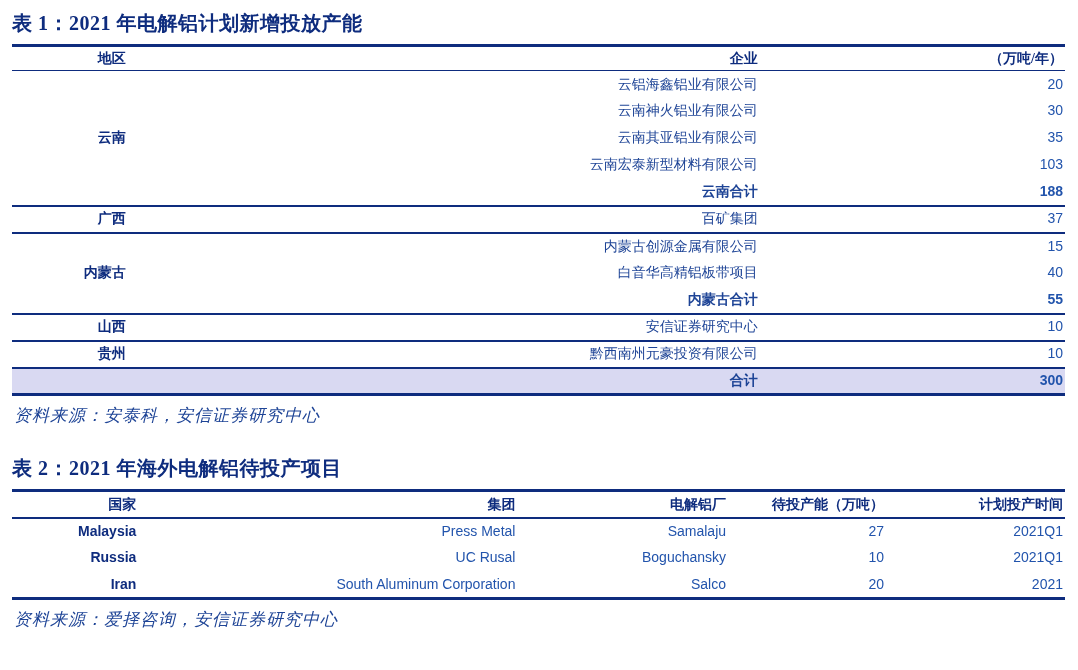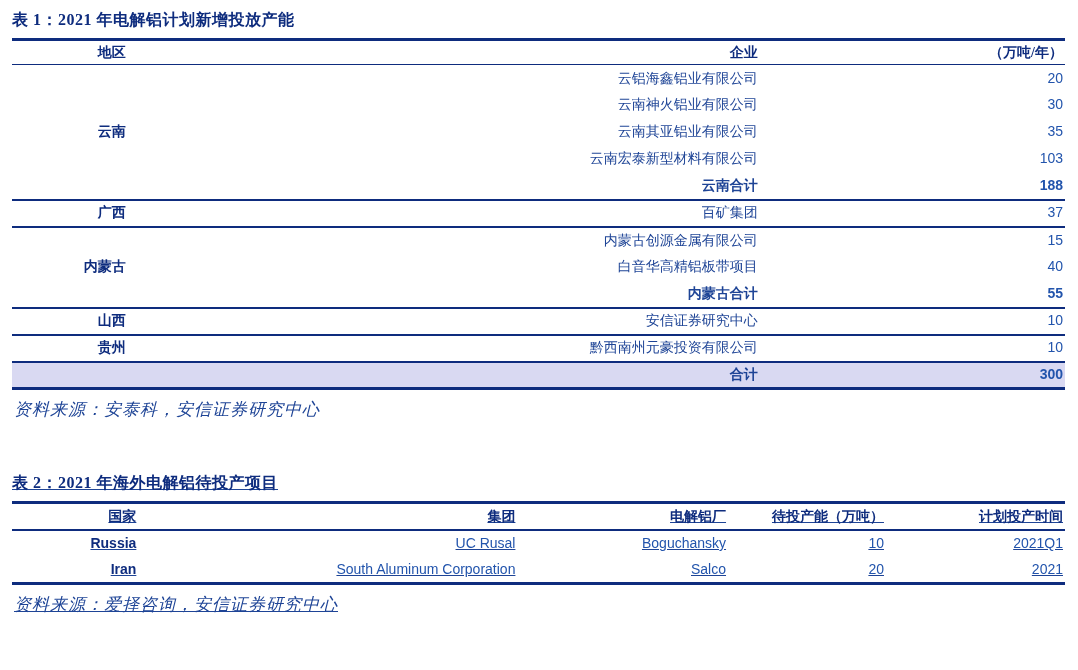--- a/index.html
+++ b/index.html
@@ -12,21 +12,21 @@
   html,body{margin:0;padding:0;}
   body{
     width:1078px;height:670px;
     background:#ffffff;
     font-family:"Liberation Sans","DejaVu Sans",sans-serif;
     color:var(--ink);
     overflow:hidden;
   }
   .doc{padding:10px 13px 0 12px;}
   .tbl-title{
-    font-size:16px;
+    font-size:20px;
     font-weight:bold;
     color:var(--navy);
     letter-spacing:0.5px;
     margin:0 0 7px 0;
     font-family:"Liberation Serif","DejaVu Serif",serif;
   }
   table{
     width:1053px;
     border-collapse:collapse;
     table-layout:fixed;
@@ -57,21 +57,21 @@
   .bold{font-weight:bold;}
   .country{color:var(--navy);font-weight:bold;}
   .latin{color:var(--num);}
   .source{
     font-style:italic;
     font-size:17px;
     color:var(--ink);
     margin:8px 0 0 2px;
     letter-spacing:1px;
   }
-  .section2{margin-top:52px;text-decoration:underline;}
+  .section2{margin-top:28px;}
 </style>
 </head>
 <body>
 
 <div class="doc">
 
   <div class="section1">
     <div class="tbl-title">表 1：2021 年电解铝计划新增投放产能</div>
 
     <table class="t1">
@@ -163,20 +163,27 @@
         <tr>
           <th class="cn">国家</th>
           <th class="cn">集团</th>
           <th class="cn">电解铝厂</th>
           <th class="cn">待投产能（万吨）</th>
           <th class="cn">计划投产时间</th>
         </tr>
       </thead>
       <tbody>
         <tr>
+          <td class="country">Malaysia</td>
+          <td class="latin">Press Metal</td>
+          <td class="latin">Samalaju</td>
+          <td class="num">27</td>
+          <td class="num">2021Q1</td>
+        </tr>
+        <tr>
           <td class="country">Russia</td>
           <td class="latin">UC Rusal</td>
           <td class="latin">Boguchansky</td>
           <td class="num">10</td>
           <td class="num">2021Q1</td>
         </tr>
         <tr>
           <td class="country">Iran</td>
           <td class="latin">South Aluminum Corporation</td>
           <td class="latin">Salco</td>

